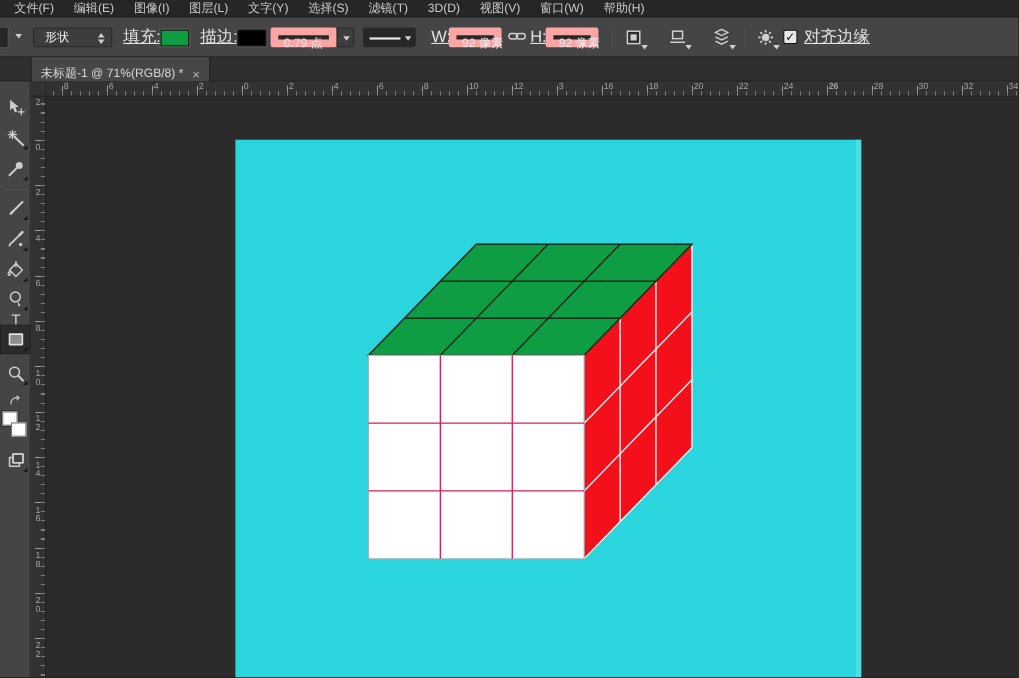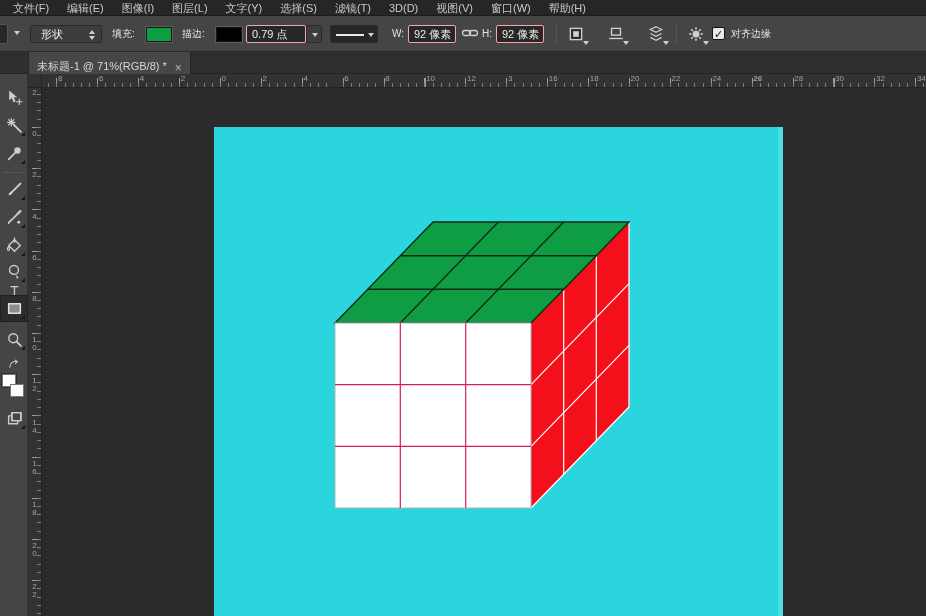--- a/index.html
+++ b/index.html
@@ -6,22 +6,22 @@
   *{box-sizing:border-box;font-family:"Liberation Sans","DejaVu Sans",sans-serif;}
   .app{position:relative;width:926px;height:616px;overflow:hidden;background:#2b2b2b;-webkit-user-select:none;user-select:none;}
 
   
   .menubar{position:absolute;left:0;top:0;width:926px;height:16px;background:#262626;display:flex;align-items:flex-start;padding-left:4px;border-bottom:1px solid #1b1b1b;}
   .menu-item{color:#c9c9c9;font-size:11px;padding:0 9px;line-height:16px;cursor:default;white-space:nowrap;}
 
   
   .optionsbar{position:absolute;left:0;top:16px;width:926px;height:36px;background:#454545;border-bottom:1px solid #2a2a2a;}
   .optionsbar .row{position:absolute;left:0;top:0;width:100%;height:100%;}
-  .ob-label{position:absolute;top:11px;color:#e2e2e2;font-size:10px;line-height:14px;white-space:nowrap;}
-  .field{position:absolute;top:9px;height:18px;background:#272727;border:1px solid #fca5a5;border-radius:2px;color:#ececec;font-size:11px;line-height:16px;padding:0 5px;white-space:nowrap;}
+  .ob-label{position:absolute;top:11px;color:#e2e2e2;font-size:15px;line-height:14px;white-space:nowrap;text-decoration:underline;}
+  .field{position:absolute;top:9px;height:18px;background:#272727;border:7px solid #fca5a5;border-radius:2px;color:#ececec;font-size:11px;line-height:16px;padding:0 5px;white-space:nowrap;}
   .dd-btn{position:absolute;top:9px;height:18px;background:#3d3d3d;border:1px solid #2a2a2a;border-radius:2px;}
   .caret-down{position:absolute;width:0;height:0;border-left:3px solid transparent;border-right:3px solid transparent;border-top:4px solid #cfcfcf;}
   .spinner{position:absolute;right:6px;top:4px;}
   .spinner i{display:block;width:0;height:0;border-left:3px solid transparent;border-right:3px solid transparent;}
   .spinner .up{border-bottom:4px solid #cfcfcf;margin-bottom:2px;}
   .spinner .dn{border-top:4px solid #cfcfcf;}
   .swatch{position:absolute;top:11px;width:26px;height:15px;border:1px solid #171717;box-shadow:0 0 0 1px #5a5a5a;}
   .swatch .corner{position:absolute;right:0;bottom:0;width:0;height:0;border-style:solid;border-width:0 0 5px 5px;border-color:transparent transparent #0e0e0e transparent;}
   .ob-sep{position:absolute;top:7px;width:1px;height:22px;background:#2e2e2e;border-right:1px solid #565656;}
   .icon-btn{position:absolute;top:8px;width:22px;height:20px;}

